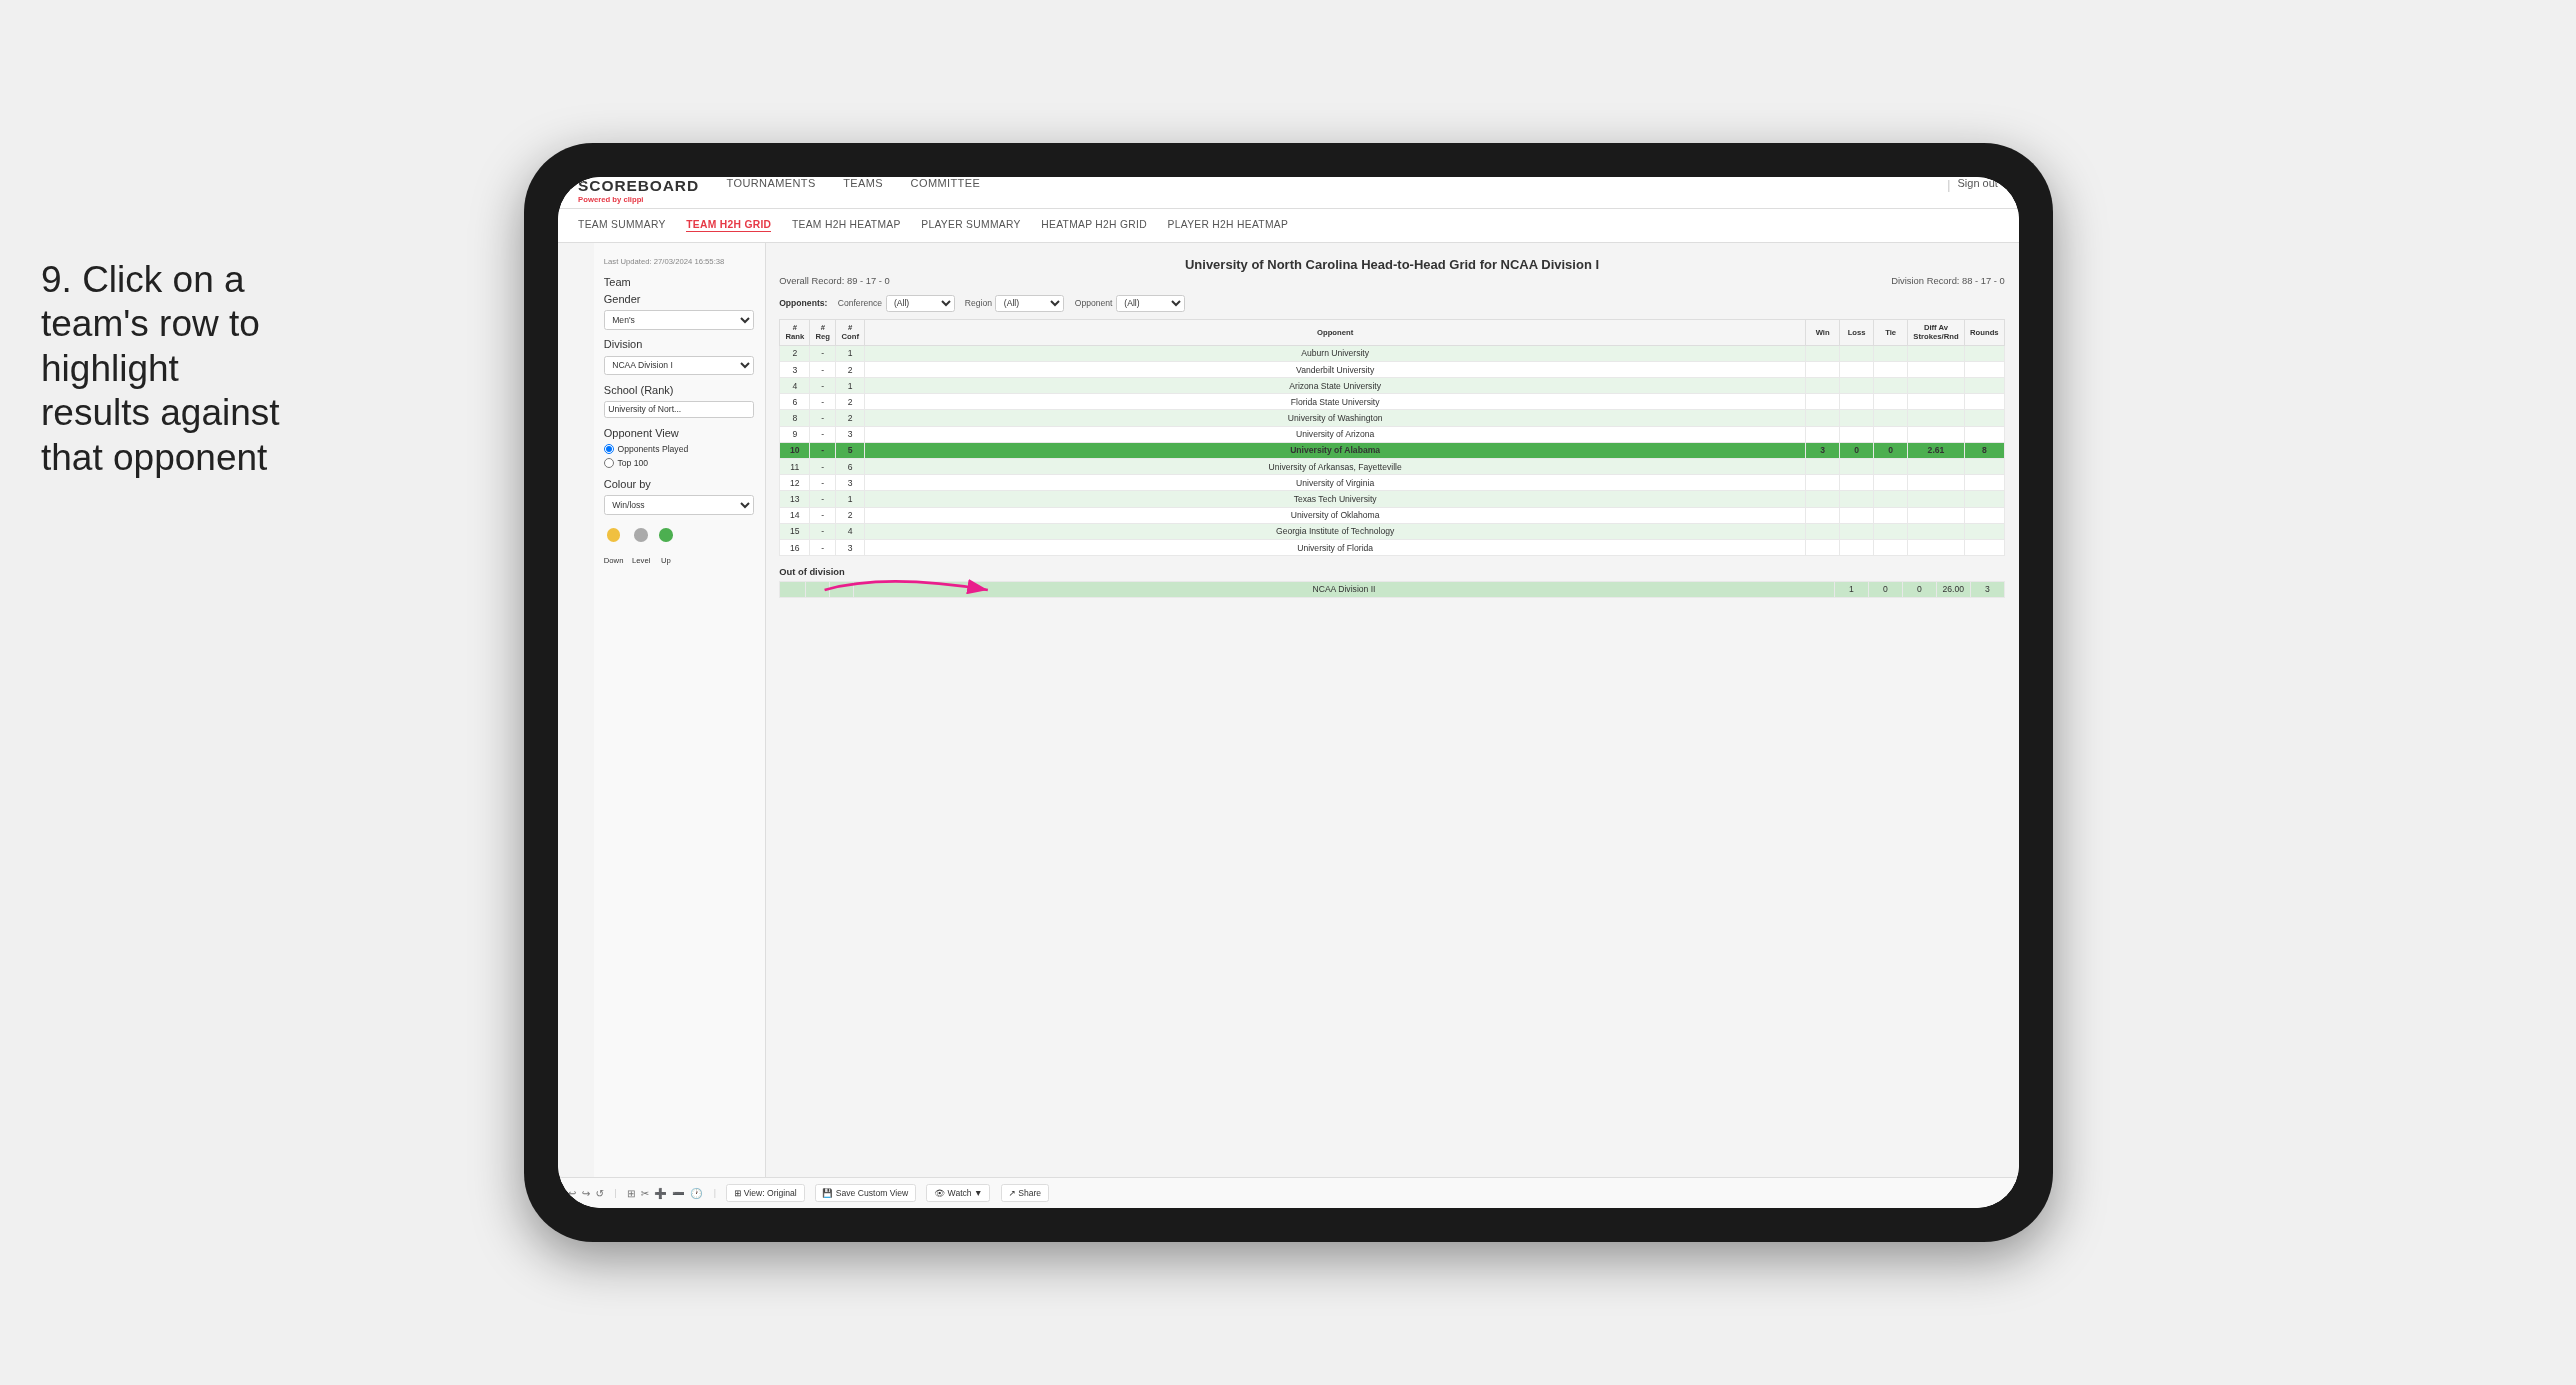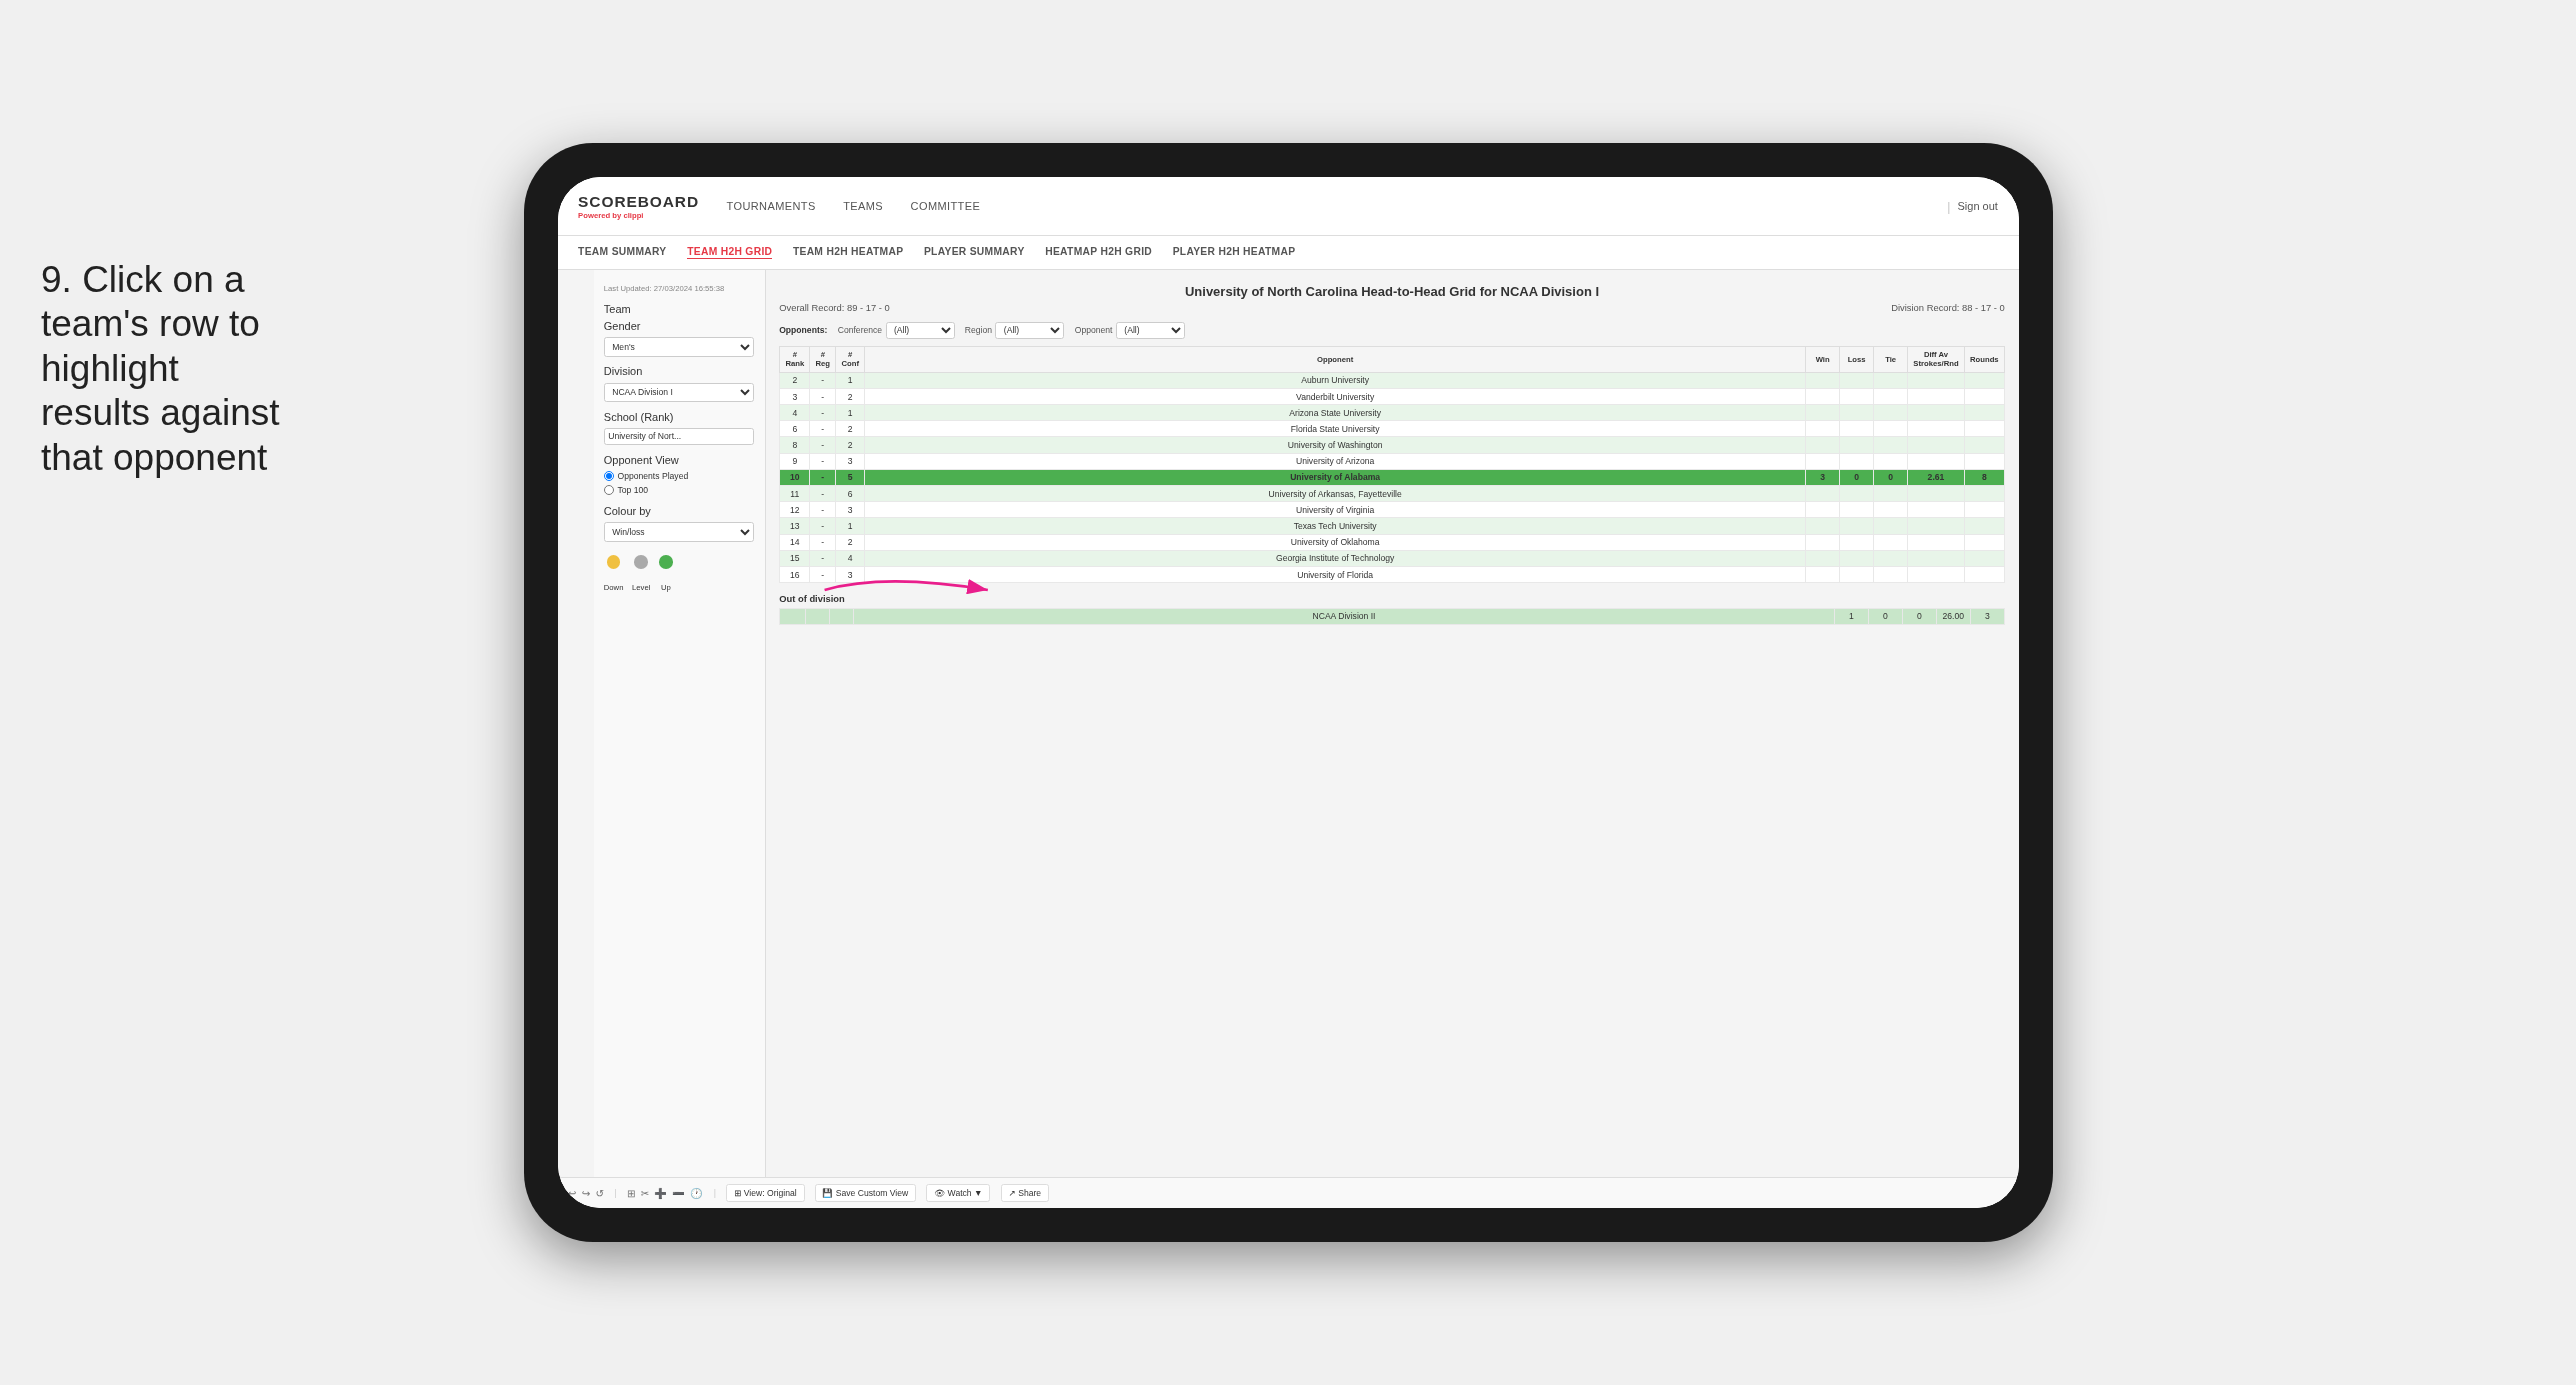--- a/index.html
+++ b/index.html
@@ -53,22 +53,22 @@
       display: flex;
       flex-direction: column;
     }
 
     
     .nav-bar {
       background: #fff;
       border-bottom: 0.9px solid #ddd;
       padding: 0 20.6px;
       display: flex;
-      align-items: center;
-      height: 59px;
+      align-items: flex-start;
+      height: 32px;
       flex-shrink: 0;
     }
 
     .logo-area {
       display: flex;
       flex-direction: column;
       margin-right: 27.5px;
     }
 
     .logo-scoreboard {
@@ -125,21 +125,21 @@
       height: 34px;
       align-items: center;
       flex-shrink: 0;
     }
 
     .sub-nav-link {
       font-size: 10.3px;
       color: #555;
       cursor: pointer;
       padding-bottom: 1.7px;
-      font-weight: 700;
+      font-weight: 400;
       letter-spacing: 0.3px;
     }
 
     .sub-nav-link.active {
       color: #e63946;
       border-bottom: 1.7px solid #e63946;
       font-weight: 700;
     }
 
     

